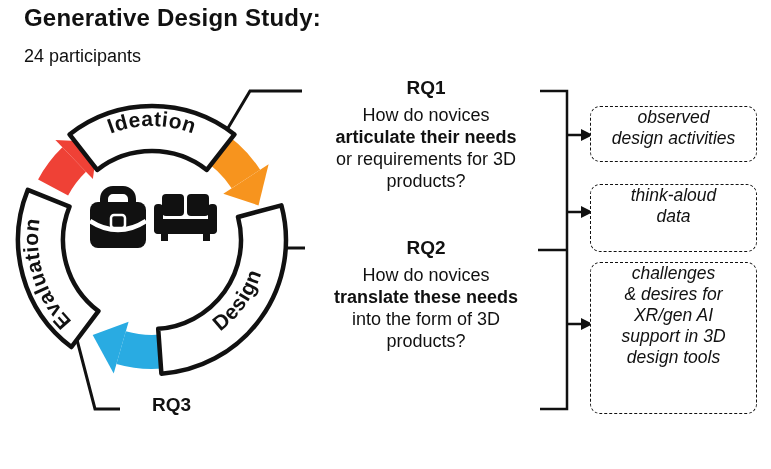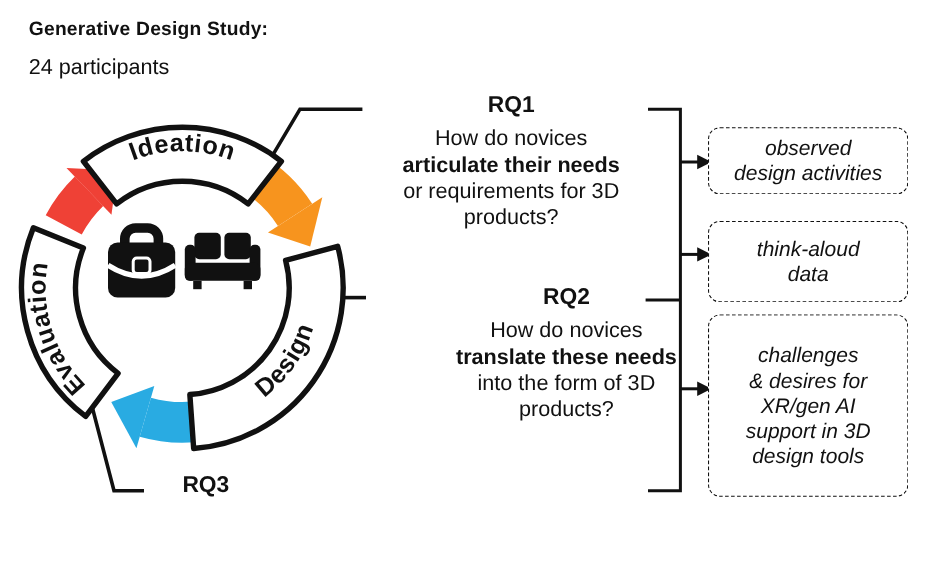--- a/index.html
+++ b/index.html
@@ -1,31 +1,31 @@
 <!DOCTYPE html>
 <html><head>
 <meta charset="utf-8">
 <style>
   html,body{margin:0;padding:0;background:#fff;}
   body{width:771px;height:469px;position:relative;overflow:hidden;
        font-family:"Liberation Sans",sans-serif;color:#111;}
   .abs{position:absolute;}
-  #title{left:24px;top:16px;font-size:16px;font-weight:bold;letter-spacing:.2px;}
+  #title{left:24px;top:4px;font-size:24px;font-weight:bold;letter-spacing:.2px;}
   #subtitle{left:24px;top:46px;font-size:18px;}
   .rq-block{width:240px;text-align:center;}
   .rq-label{font-size:19px;font-weight:bold;margin-bottom:5px;}
   .rq-line{font-size:18px;line-height:22px;white-space:nowrap;}
   .b{font-weight:bold;}
   #rq1{left:306px;top:77px;}
-  #rq2{left:306px;top:237px;margin-left:46px;}
+  #rq2{left:306px;top:237px;}
   #rq3{left:122px;top:393px;display:flex;gap:13px;align-items:flex-start;}
   #rq3 .rq-label{margin-bottom:0;line-height:23px;margin-left:30px;}
   #rq3 .rq-line{font-size:18.5px;line-height:23px;}
   .outbox{left:590px;width:167px;border:1.6px dashed #111;border-radius:10px;
-          display:flex;flex-direction:column;align-items:center;justify-content:center;
+          display:flex;flex-direction:column;align-items:center;justify-content:flex-start;
           font-style:italic;font-size:17.5px;line-height:21px;text-align:center;
           box-sizing:border-box;background:#fff;}
   #box1{top:106px;height:56px;}
   #box2{top:184px;height:68px;}
   #box3{top:262px;height:152px;}
   svg text{font-family:"Liberation Sans",sans-serif;}
   #connectors{left:0;top:0;pointer-events:none;}
   #ring{left:8px;top:88px;}
 </style>
 </head>

